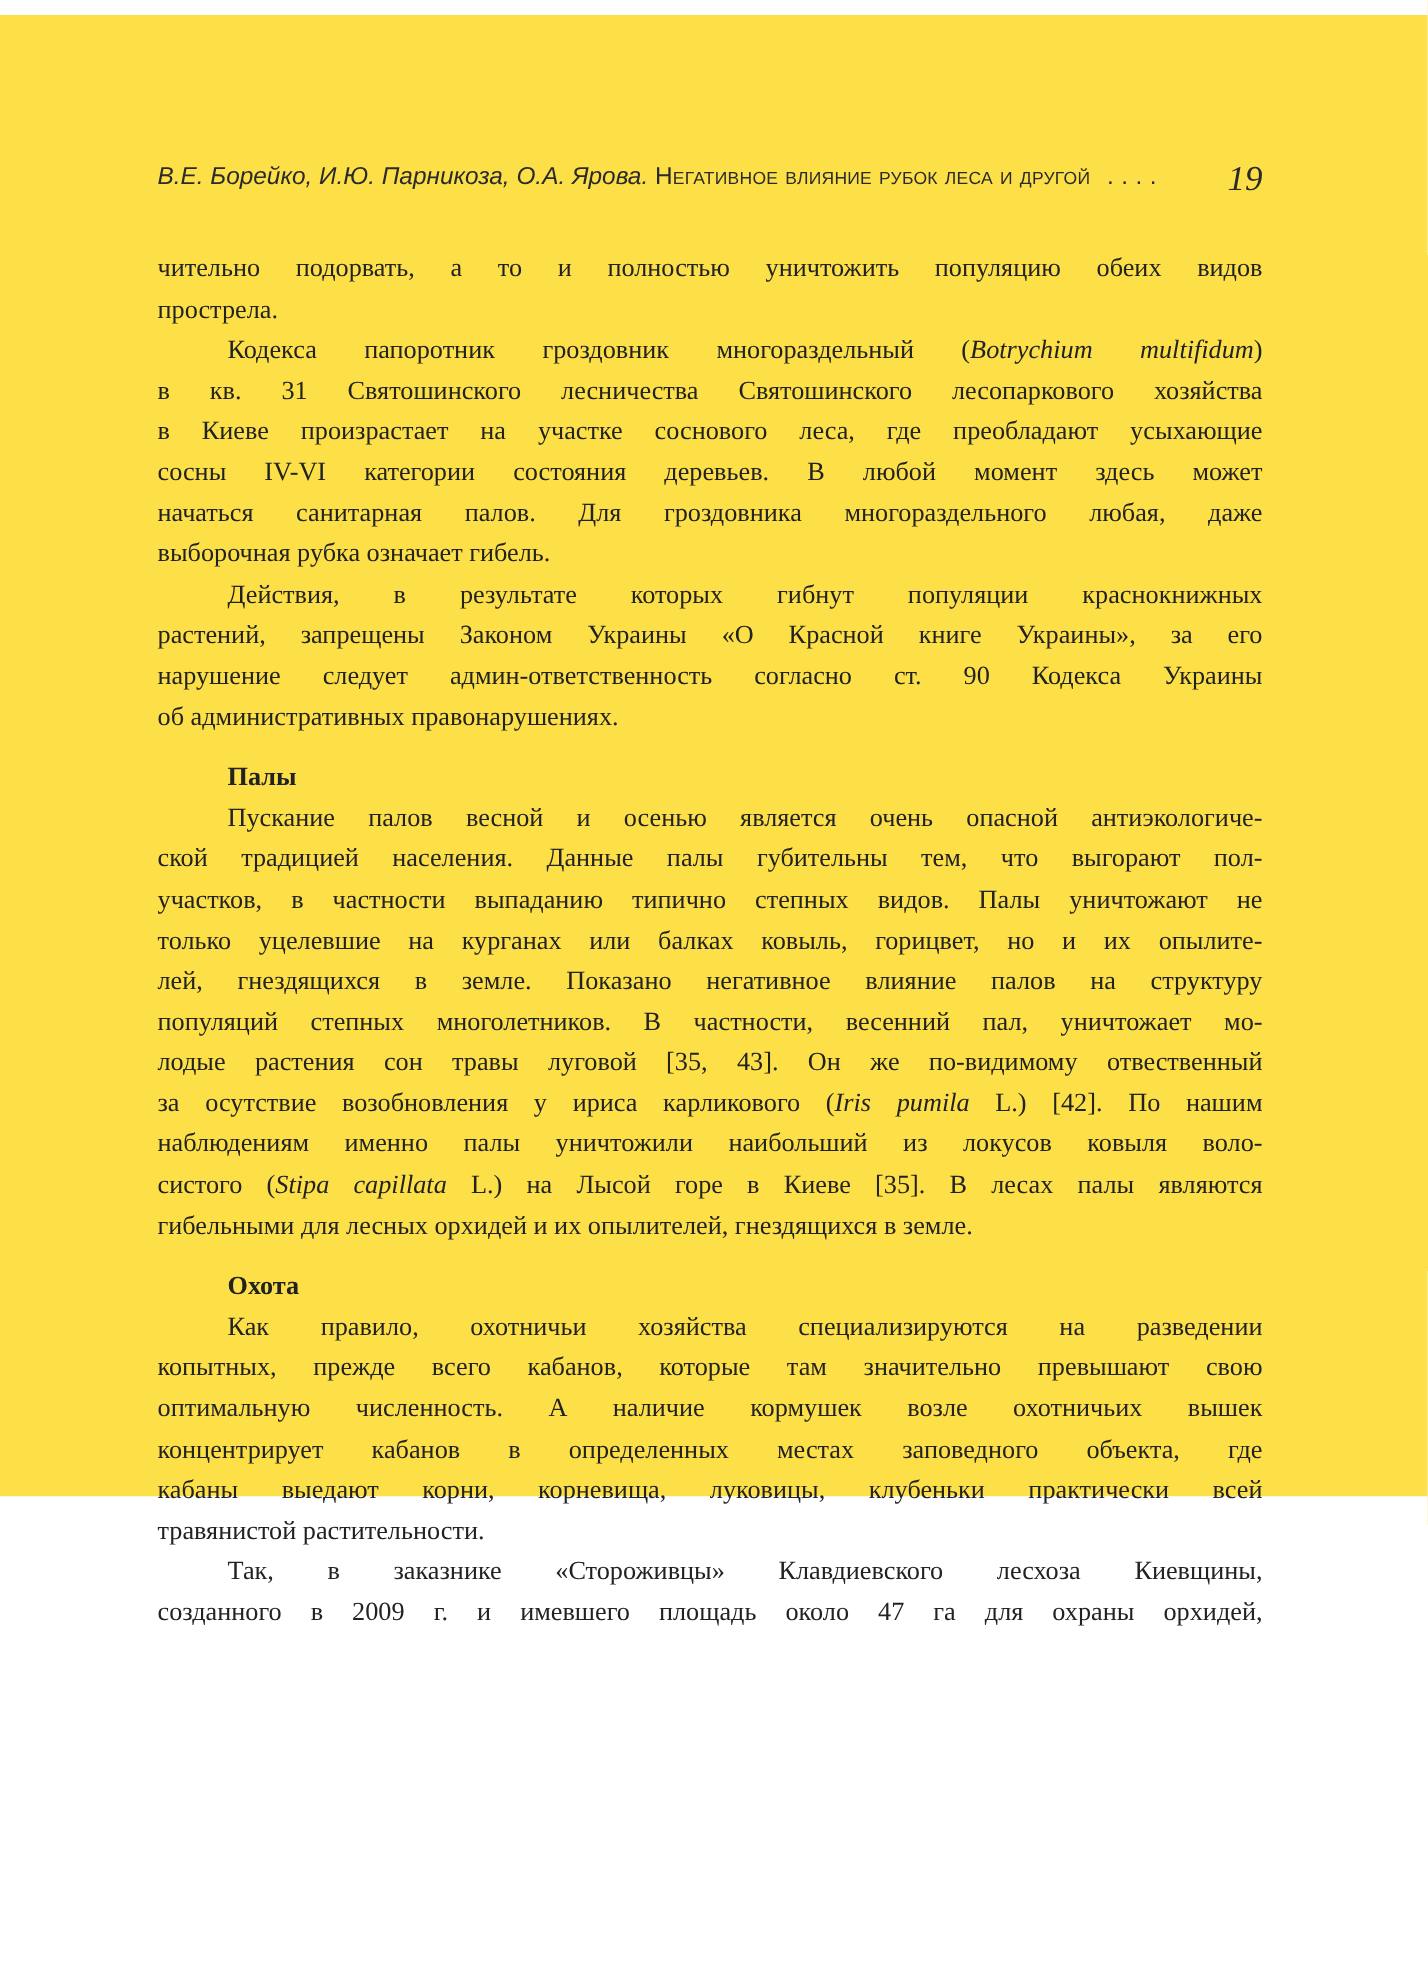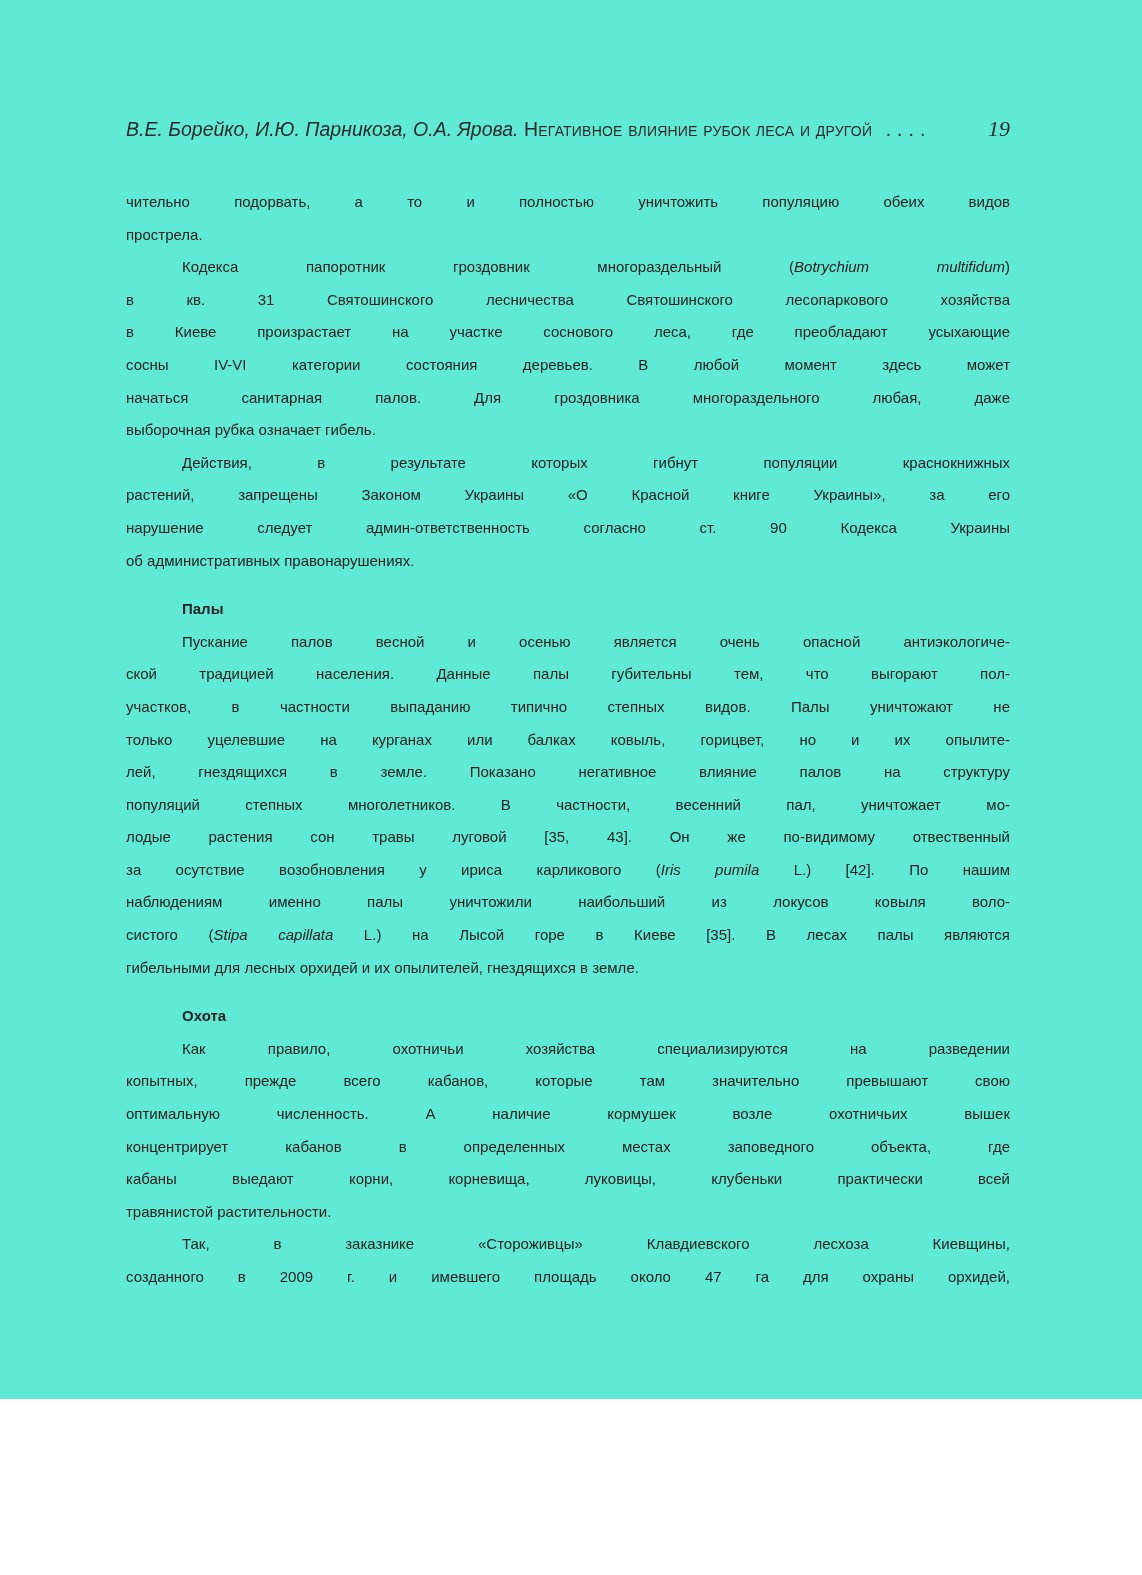--- a/index.html
+++ b/index.html
@@ -1,29 +1,29 @@
 <!DOCTYPE html>
 <html><head>
 <meta charset="utf-8">
 <style>
   html, body { margin: 0; padding: 0; background: #ffffff; }
   body { width: 1142px; height: 1575px; position: relative; overflow: hidden; }
-  .page { position: absolute; left: 0; top: 0; width: 1142px; height: 1399px; background: #5eead4; }
+  .page { position: absolute; left: 0; top: 12px; width: 1142px; height: 1185px; background: #fde047; }
   .header {
     position: absolute; left: 126px; top: 118px; width: 884px; height: 30px;
     font-family: "Liberation Sans", sans-serif; font-size: 19.5px; color: #2a2a2a;
     white-space: nowrap;
   }
   .header .authors { font-style: italic; }
   .header .title { font-variant: small-caps; letter-spacing: 0.2px; }
   .header .dots { letter-spacing: 6px; margin-left: 8px; }
-  .header .pageno { position: absolute; right: 0; top: -2px; font-style: italic; font-size: 22px; font-family: "Liberation Serif", serif; }
+  .header .pageno { position: absolute; right: 0; top: -2px; font-style: italic; font-size: 28px; font-family: "Liberation Serif", serif; }
   .body {
     position: absolute; left: 126px; top: 186px; width: 884px;
-    font-family: Liberation Sans, sans-serif; font-size: 15px; color: #222;
+    font-family: Liberation Serif, serif; font-size: 21px; color: #222;
   }
   .line {
     display: block; height: 32.6px; line-height: 32.6px;
     text-align: justify; text-align-last: justify; white-space: nowrap; overflow: visible;
   }
   .line.last { text-align-last: left; }
   .line.indent { padding-left: 56px; }
   .heading {
     display: block; height: 32.6px; line-height: 32.6px; padding-left: 56px;
     font-weight: bold; margin-top: 16px;

